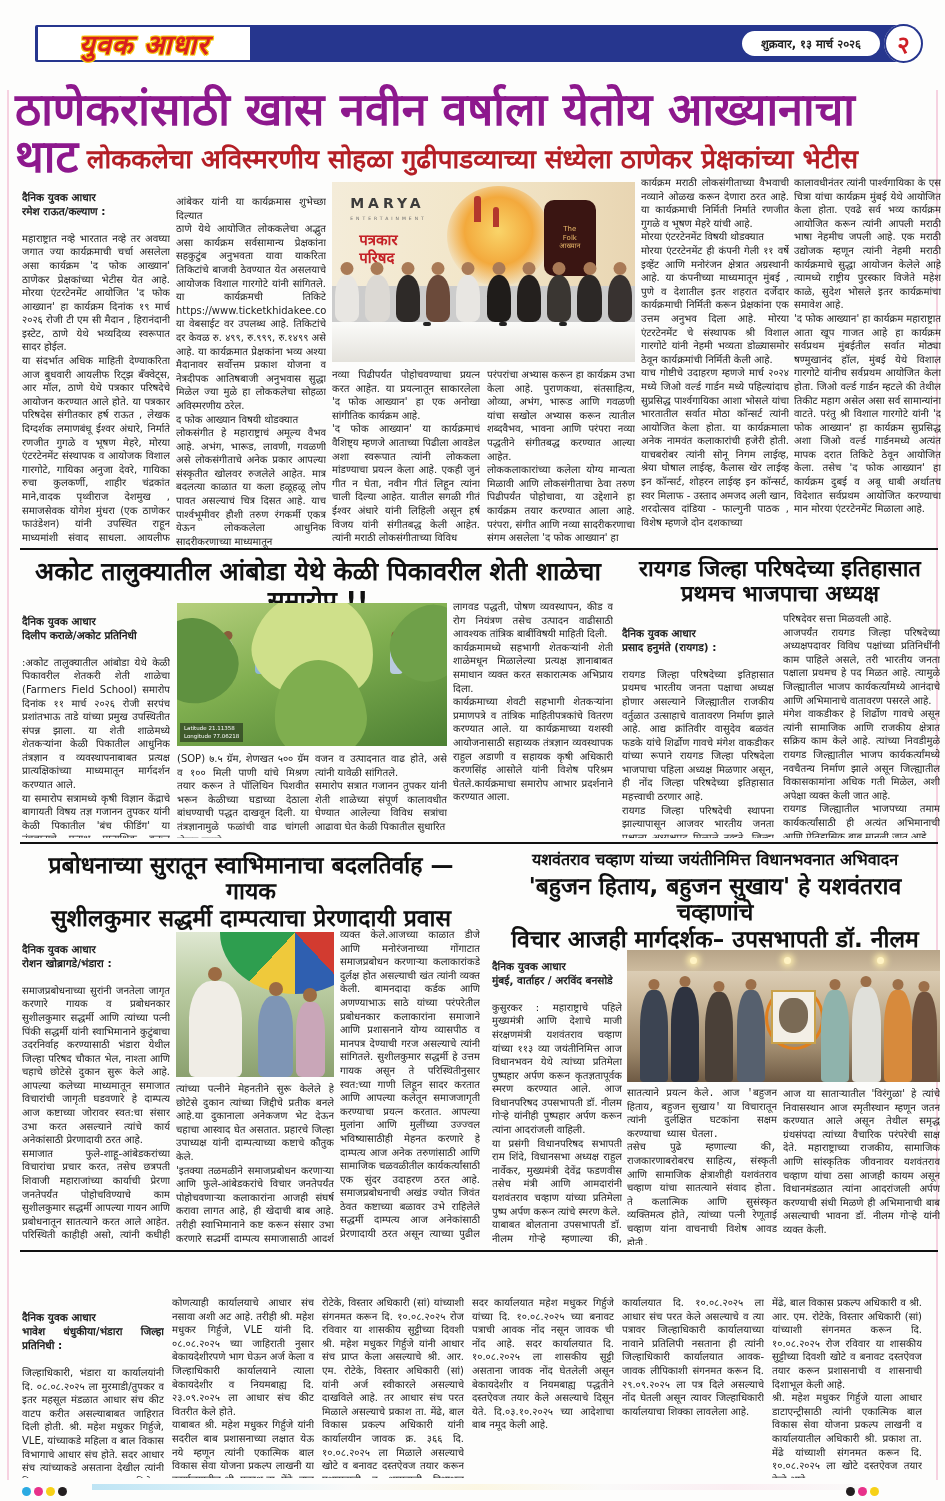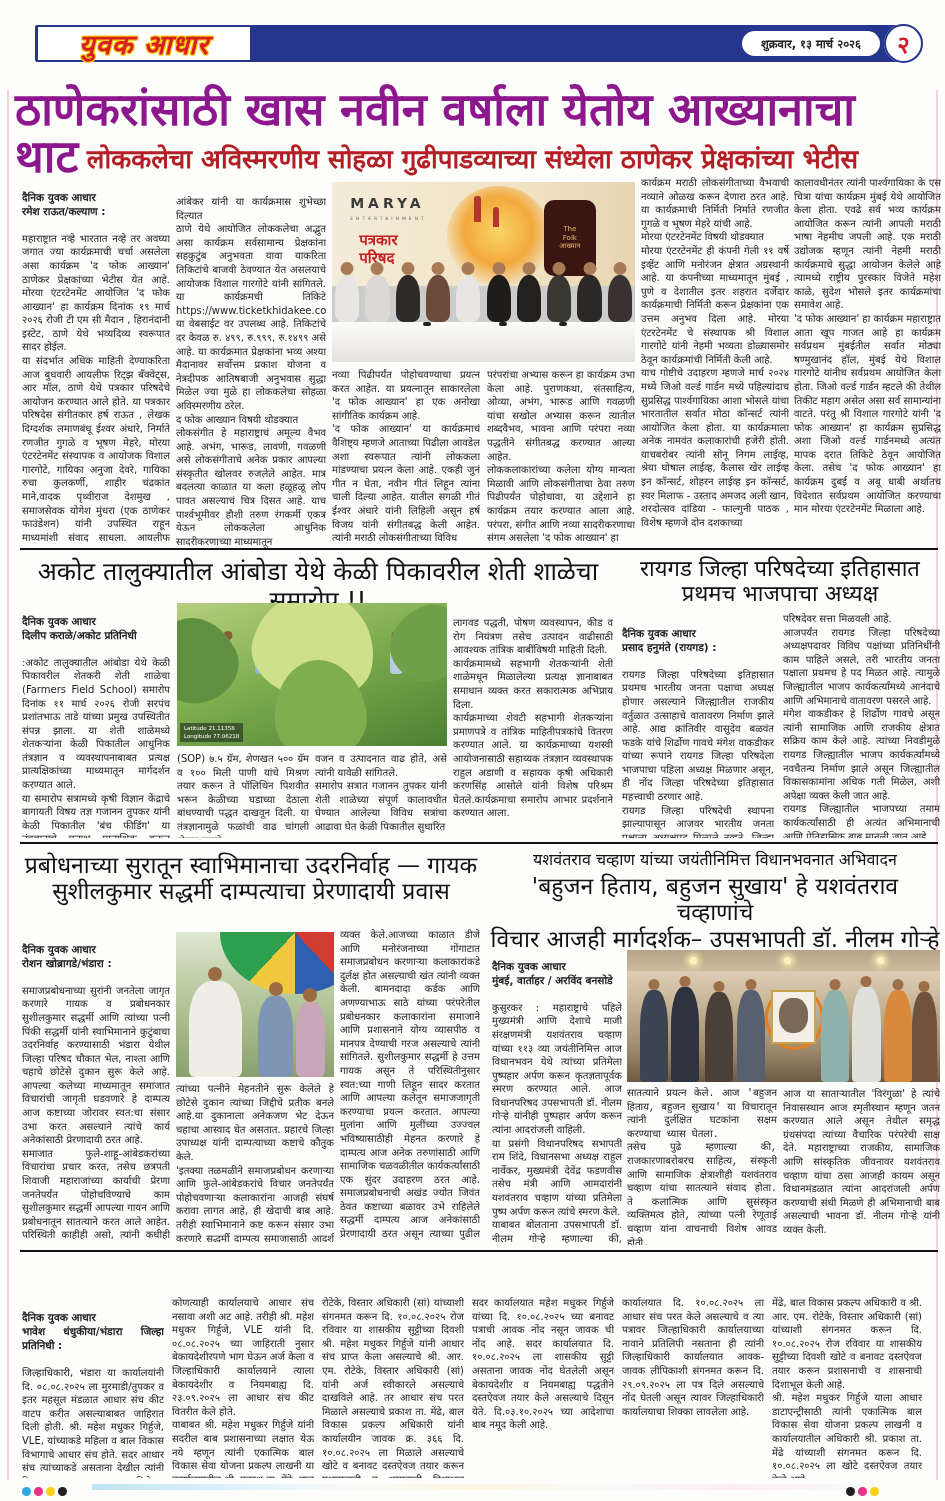--- a/index.html
+++ b/index.html
@@ -11,21 +11,21 @@
   .logobox{left:38px;top:27px;width:212px;height:33px;background:#fff;display:flex;align-items:center;justify-content:center;}
   .logotext{font-size:27px;font-weight:bold;font-style:italic;color:#d81f1f;letter-spacing:1px;
             text-shadow:-1px -1px 0 #f6c50a,1px -1px 0 #f6c50a,-1px 1px 0 #f6c50a,1px 1px 0 #f6c50a;}
   .datebox{left:742px;top:31px;width:138px;height:25px;background:#fff;border-radius:13px;
            display:flex;align-items:center;justify-content:center;font-size:11.5px;font-weight:bold;color:#222;}
   .pgcirc{left:884px;top:24px;width:39px;height:39px;background:#fff;border-radius:50%;
           display:flex;align-items:center;justify-content:center;font-size:24px;font-weight:bold;color:#cf1f26;box-shadow:0 0 0 2px #26368e inset;}
   
   .mainhead{left:15px;top:86px;width:915px;font-size:45px;line-height:1.05;font-weight:bold;color:#8d188d;}
   .subhead{left:15px;top:140px;width:915px;text-align:center;font-size:26px;font-weight:bold;color:#b41f26;}
-  .h2x{font-weight:normal;color:#111;text-align:center;line-height:1.15;}
+  .h2x{font-weight:bold;color:#111;text-align:center;line-height:1.15;}
   
   .col{position:absolute;text-align:justify;font-size:10px;line-height:1.36;color:#222;
        white-space:pre-line;overflow:hidden;}
   .byl{font-weight:bold;white-space:pre-line;font-size:10.5px;}
   .rule{position:absolute;background:#111;height:2px;}
   .sideline{position:absolute;width:2px;background:#f3bcd2;opacity:.65;}
   
   .photo{position:absolute;overflow:hidden;background:#ccc;}
   
   .p1banner{position:absolute;inset:0;height:58%;background:linear-gradient(90deg,#f4ecd9 0%,#f2e6c9 45%,#efe0c0 70%,#e8d5b2 100%);}
@@ -169,40 +169,40 @@
     <div class="leaf" style="left:36%;top:40%;width:34%;height:70%;background:#7fae4f;transform:rotate(-6deg);"></div>
     <div class="leaf" style="left:-8%;top:10%;width:30%;height:60%;background:#5f9140;transform:rotate(-25deg);"></div>
     <div class="leaf" style="right:-6%;top:0;width:26%;height:55%;background:#6fa049;transform:rotate(30deg);"></div>
     <div class="gps">Latitude 21.11358
 Longitude 77.06218</div>
   </div>
 
   <div class="col" style="left:177px;top:752px;width:132px;height:86px;">(SOP) ७.५ ग्रॅम, शेणखत ५०० ग्रॅम व १०० मिली पाणी यांचे मिश्रण तयार करून ते पॉलिथिन पिशवीत भरून केळीच्या घडाच्या देठाला बांधण्याची पद्धत दाखवून दिली. या तंत्रज्ञानामुळे फळांची वाढ चांगली होऊन घडाचे</div>
   <div class="col" style="left:315px;top:752px;width:132px;height:86px;">वजन व उत्पादनात वाढ होते, असे त्यांनी यावेळी सांगितले.
 समारोप सत्रात गजानन तुपकर यांनी शेती शाळेच्या संपूर्ण कालावधीत घेण्यात आलेल्या विविध सत्रांचा आढावा घेत केळी पिकातील सुधारित</div>
-  <div class="col" style="left:453px;top:600px;width:160px;height:238px;margin-top:16px;">लागवड पद्धती, पोषण व्यवस्थापन, कीड व रोग नियंत्रण तसेच उत्पादन वाढीसाठी आवश्यक तांत्रिक बाबींविषयी माहिती दिली.
+  <div class="col" style="left:453px;top:600px;width:160px;height:238px;">लागवड पद्धती, पोषण व्यवस्थापन, कीड व रोग नियंत्रण तसेच उत्पादन वाढीसाठी आवश्यक तांत्रिक बाबींविषयी माहिती दिली.
 कार्यक्रमामध्ये सहभागी शेतकऱ्यांनी शेती शाळेमधून मिळालेल्या प्रत्यक्ष ज्ञानाबाबत समाधान व्यक्त करत सकारात्मक अभिप्राय दिला.
 कार्यक्रमाच्या शेवटी सहभागी शेतकऱ्यांना प्रमाणपत्रे व तांत्रिक माहितीपत्रकांचे वितरण करण्यात आले. या कार्यक्रमाच्या यशस्वी आयोजनासाठी सहाय्यक तंत्रज्ञान व्यवस्थापक राहुल अडाणी व सहायक कृषी अधिकारी करणसिंह आसोले यांनी विशेष परिश्रम घेतले.कार्यक्रमाचा समारोप आभार प्रदर्शनाने करण्यात आला.</div>
 
   <div class="abs h2x" style="left:620px;top:556px;width:320px;font-size:22px;">रायगड जिल्हा परिषदेच्या
 इतिहासात प्रथमच भाजपाचा अध्यक्ष</div>
   <div class="col" style="left:622px;top:612px;width:152px;height:226px;">
     <div class="byl">दैनिक युवक आधार
 प्रसाद हनुमंते (रायगड) :</div>
     <div>रायगड जिल्हा परिषदेच्या इतिहासात प्रथमच भारतीय जनता पक्षाचा अध्यक्ष होणार असल्याने जिल्ह्यातील राजकीय वर्तुळात उत्साहाचे वातावरण निर्माण झाले आहे. आद्य क्रांतिवीर वासुदेव बळवंत फडके यांचे शिर्ढोण गावचे मंगेश वाकडीकर यांच्या रूपाने रायगड जिल्हा परिषदेला भाजपाचा पहिला अध्यक्ष मिळणार असून, ही नोंद जिल्हा परिषदेच्या इतिहासात महत्त्वाची ठरणार आहे.
 रायगड जिल्हा परिषदेची स्थापना झाल्यापासून आजवर भारतीय जनता पक्षाला अध्यक्षपद मिळाले नव्हते. जिल्हा परिषदेवर दीर्घकाळ शेतकरी कामगार पक्षाचे वर्चस्व राहिले होते. मात्र नुकत्याच पार पडलेल्या जिल्हा परिषद निवडणुकीत भाजपाने जोरदार मुसंडी मारत शेकापचा सुपडा साफ केला आणि प्रथमच जिल्हा</div>
   </div>
   <div class="col" style="left:783px;top:612px;width:157px;height:226px;">परिषदेवर सत्ता मिळवली आहे.
 आजपर्यंत रायगड जिल्हा परिषदेच्या अध्यक्षपदावर विविध पक्षांच्या प्रतिनिधींनी काम पाहिले असले, तरी भारतीय जनता पक्षाला प्रथमच हे पद मिळत आहे. त्यामुळे जिल्ह्यातील भाजप कार्यकर्त्यांमध्ये आनंदाचे आणि अभिमानाचे वातावरण पसरले आहे.
 मंगेश वाकडीकर हे शिर्ढोण गावचे असून त्यांनी सामाजिक आणि राजकीय क्षेत्रात सक्रिय काम केले आहे. त्यांच्या निवडीमुळे रायगड जिल्ह्यातील भाजप कार्यकर्त्यांमध्ये नवचैतन्य निर्माण झाले असून जिल्ह्यातील विकासकामांना अधिक गती मिळेल, अशी अपेक्षा व्यक्त केली जात आहे.
 रायगड जिल्ह्यातील भाजपच्या तमाम कार्यकर्त्यांसाठी ही अत्यंत अभिमानाची आणि ऐतिहासिक बाब मानली जात आहे.</div>
 
   <div class="rule" style="left:20px;top:842px;width:918px;"></div>
 
-  <div class="abs h2x" style="left:20px;top:852px;width:462px;font-size:23px;white-space:pre-line;">प्रबोधनाच्या सुरातून स्वाभिमानाचा उदरनिर्वाह — गायक
+  <div class="abs h2x" style="left:20px;top:852px;width:462px;font-size:23px;white-space:pre-line;">प्रबोधनाच्या सुरातून स्वाभिमानाचा बदलतिर्वाह — गायक
 सुशीलकुमार सद्धर्मी दाम्पत्याचा प्रेरणादायी प्रवास</div>
   <div class="col" style="left:22px;top:928px;width:148px;height:314px;">
     <div class="byl">दैनिक युवक आधार
 रोशन खोब्रागडे/भंडारा :</div>
     <div>समाजप्रबोधनाच्या सुरांनी जनतेला जागृत करणारे गायक व प्रबोधनकार सुशीलकुमार सद्धर्मी आणि त्यांच्या पत्नी पिंकी सद्धर्मी यांनी स्वाभिमानाने कुटुंबाचा उदरनिर्वाह करण्यासाठी भंडारा येथील जिल्हा परिषद चौकात भेल, नाश्ता आणि चहाचे छोटेसे दुकान सुरू केले आहे. आपल्या कलेच्या माध्यमातून समाजात विचारांची जागृती घडवणारे हे दाम्पत्य आज कष्टाच्या जोरावर स्वत:चा संसार उभा करत असल्याने त्यांचे कार्य अनेकांसाठी प्रेरणादायी ठरत आहे.
 समाजात फुले-शाहू-आंबेडकरांच्या विचारांचा प्रचार करत, तसेच छत्रपती शिवाजी महाराजांच्या कार्याची प्रेरणा जनतेपर्यंत पोहोचविण्याचे काम सुशीलकुमार सद्धर्मी आपल्या गायन आणि प्रबोधनातून सातत्याने करत आले आहेत. परिस्थिती काहीही असो, त्यांनी कधीही स्वाभिमान सोडला नाही. कुटुंबाच्या उदरनिर्वाहासाठी त्यांनी आणि</div>
   </div>
 
   <div class="photo" style="left:176px;top:932px;width:158px;height:145px;">
     <div class="p3bg"></div>

